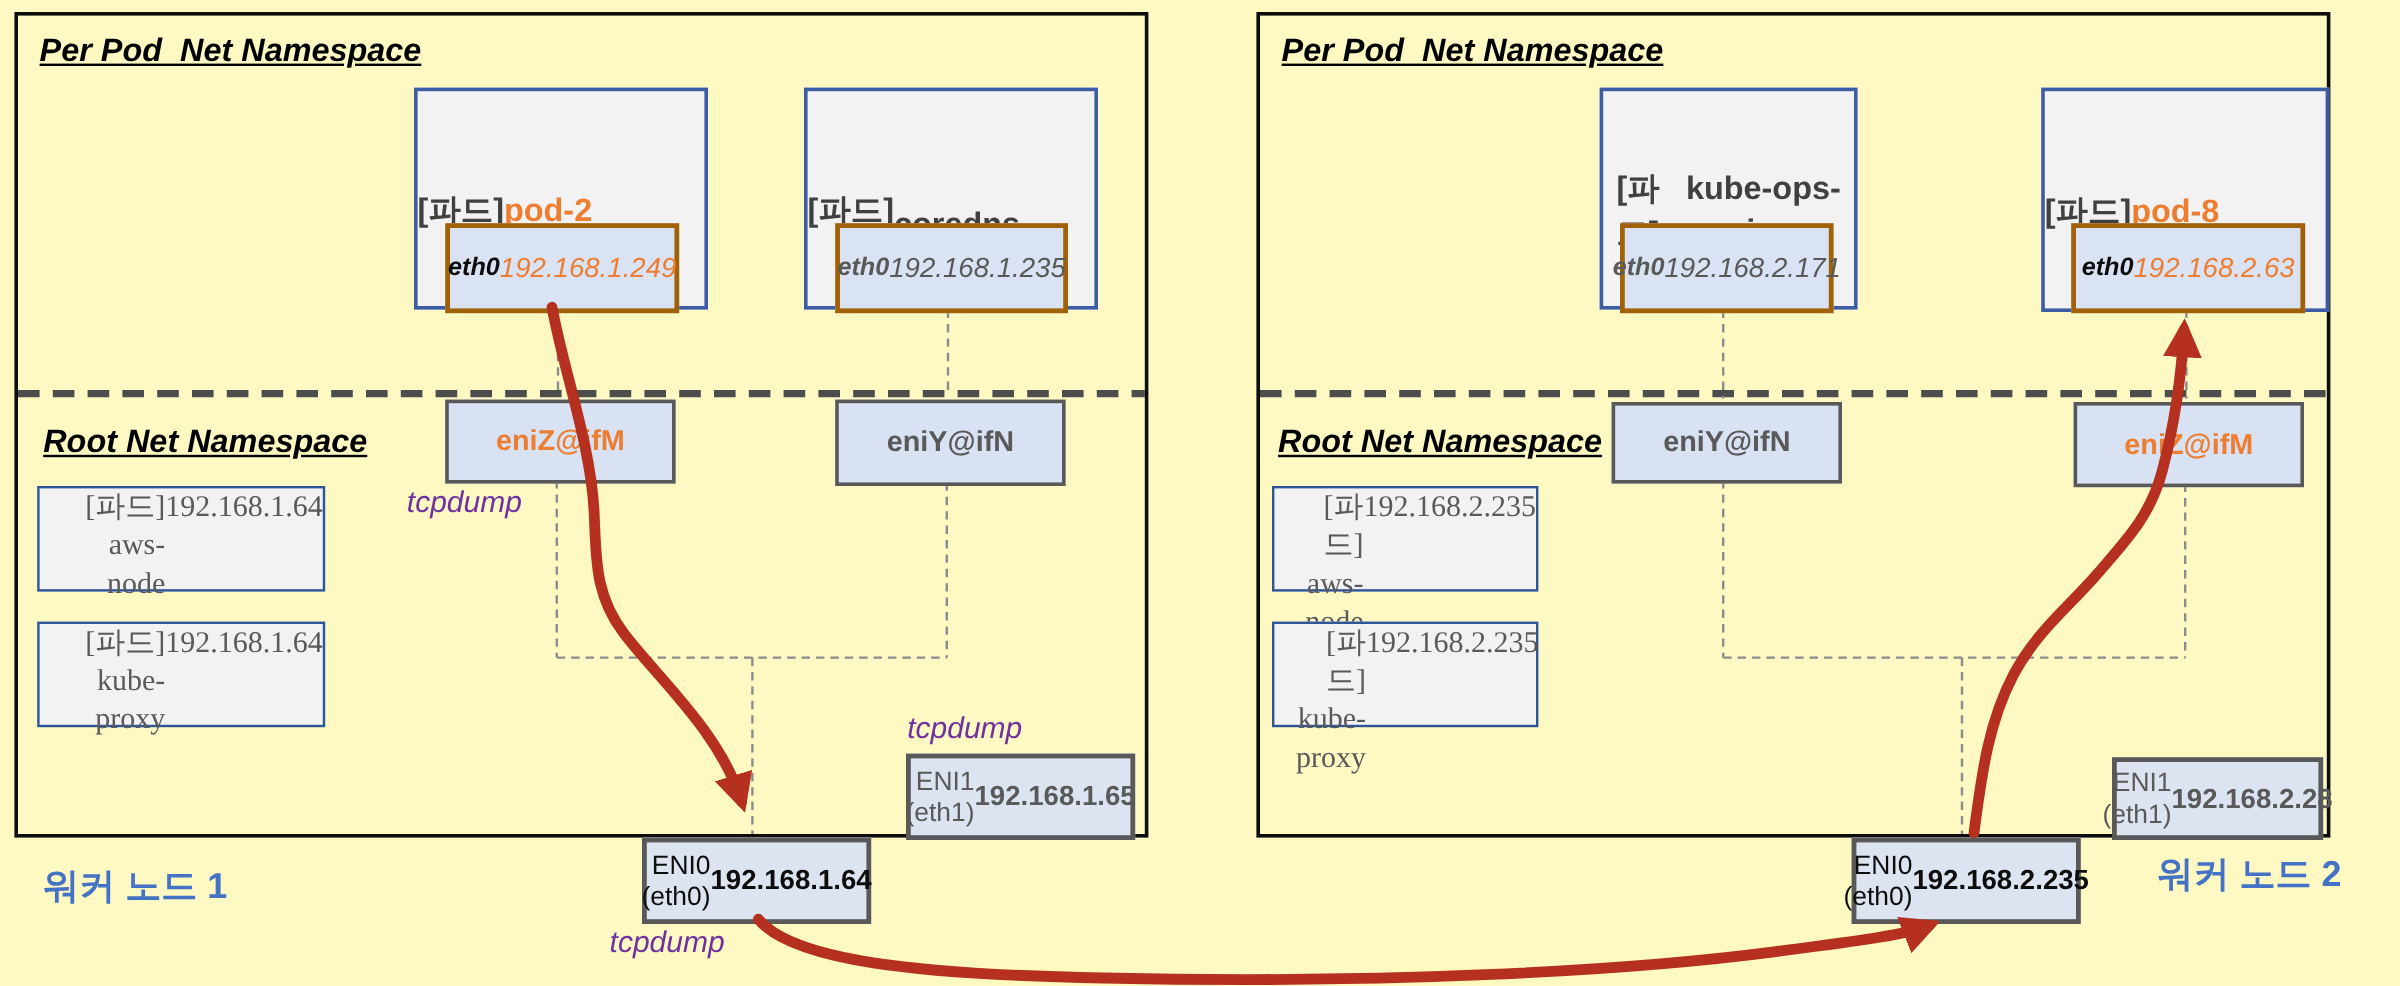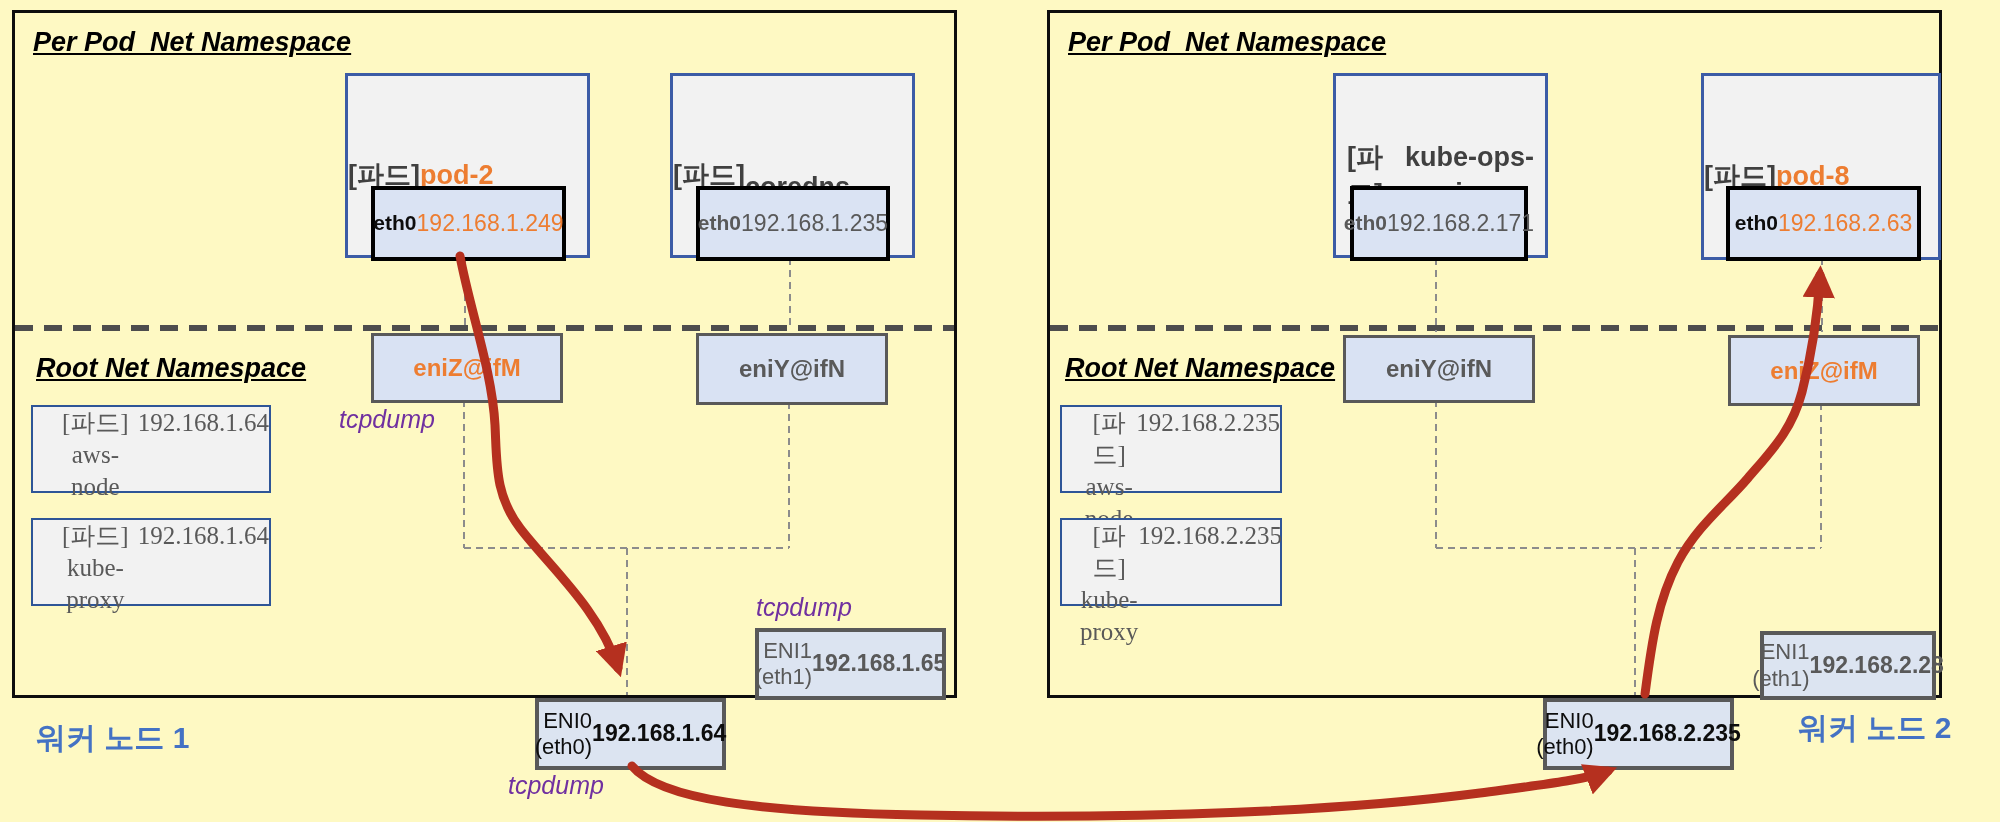--- a/index.html
+++ b/index.html
@@ -5,24 +5,24 @@
   html,body{margin:0;padding:0;background:#ffffff;}
   .canvas{position:relative;width:2000px;height:822px;background:#fef9c3;overflow:hidden;
           font-family:"Liberation Sans","DejaVu Sans",sans-serif;}
   .layer{position:absolute;left:0;top:0;}
   .under{z-index:1;}
   .top{z-index:3;pointer-events:none;}
   .nodebox{position:absolute;border:3px solid #0d0d0d;background:transparent;box-sizing:border-box;z-index:2;}
   .box{position:absolute;box-sizing:border-box;display:flex;align-items:center;
        justify-content:center;text-align:center;z-index:2;}
   .pod{background:#f2f2f2;border:3px solid #3c5ca6;justify-content:flex-start;padding-top:20px;}
-  .eth{background:#dae3f3;border:4px solid #000000;line-height:1.18;}
+  .eth{background:#dae3f3;border:4px solid #a16207;line-height:1.18;font-style:italic;}
   .veth{background:#d9e2f3;border:3px solid #595959;font-weight:bold;font-size:24px;}
   .eni{background:#dce4f1;border:4px solid #595959;line-height:1.2;}
-  .syspod{background:#f2f2f2;border:2px solid #2e5597;align-items:flex-start;text-align:center;
+  .syspod{background:#f2f2f2;border:2px solid #2e5597;align-items:flex-start;text-align:right;
           padding-left:20px;font-family:"Liberation Serif","DejaVu Serif",serif;color:#595959;
           font-size:25px;line-height:1.28;}
   .ns-title{position:absolute;z-index:2;font-style:italic;font-weight:bold;text-decoration:underline;
             font-size:27px;color:#000;white-space:pre;}
   .tcpdump{position:absolute;z-index:3;color:#7030A0;font-weight:normal;font-style:italic;
            font-size:25px;white-space:nowrap;}
   .worker{position:absolute;z-index:2;color:#4472C4;font-weight:bold;font-size:30px;white-space:nowrap;}
   .tag{font-weight:bold;font-size:27px;color:#404040;line-height:1.35;}
   .pname{font-weight:bold;font-size:27px;line-height:1.3;}
   .hl{color:#ED7D31;}

